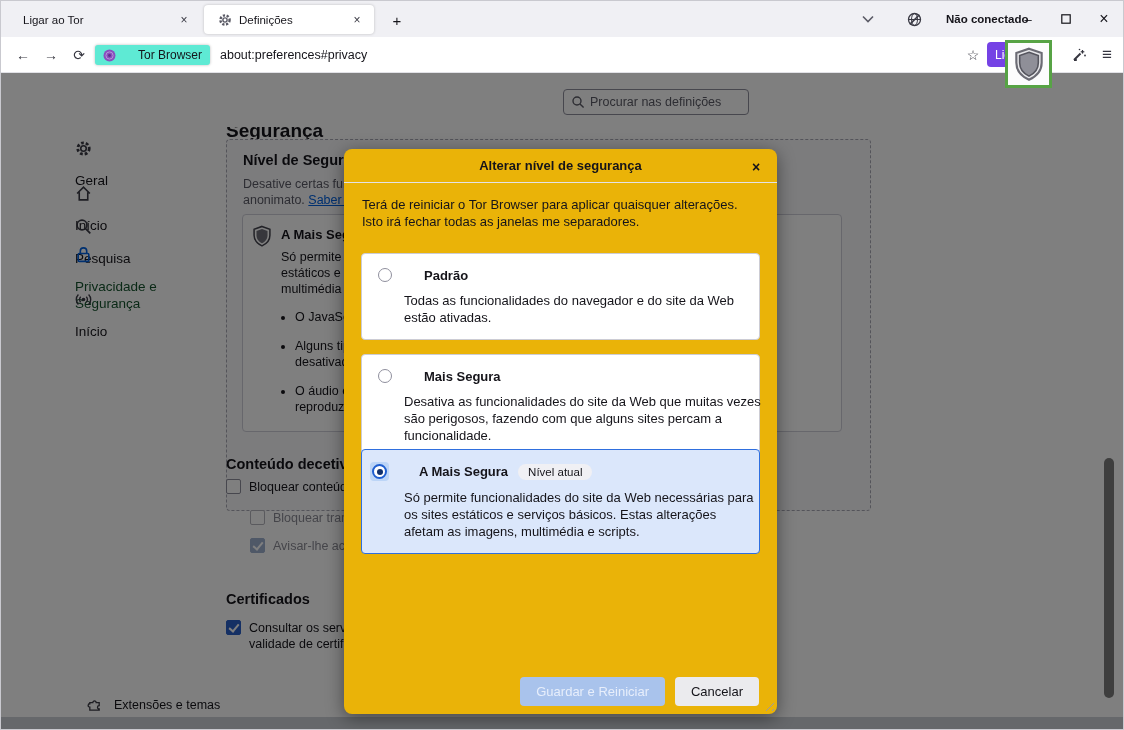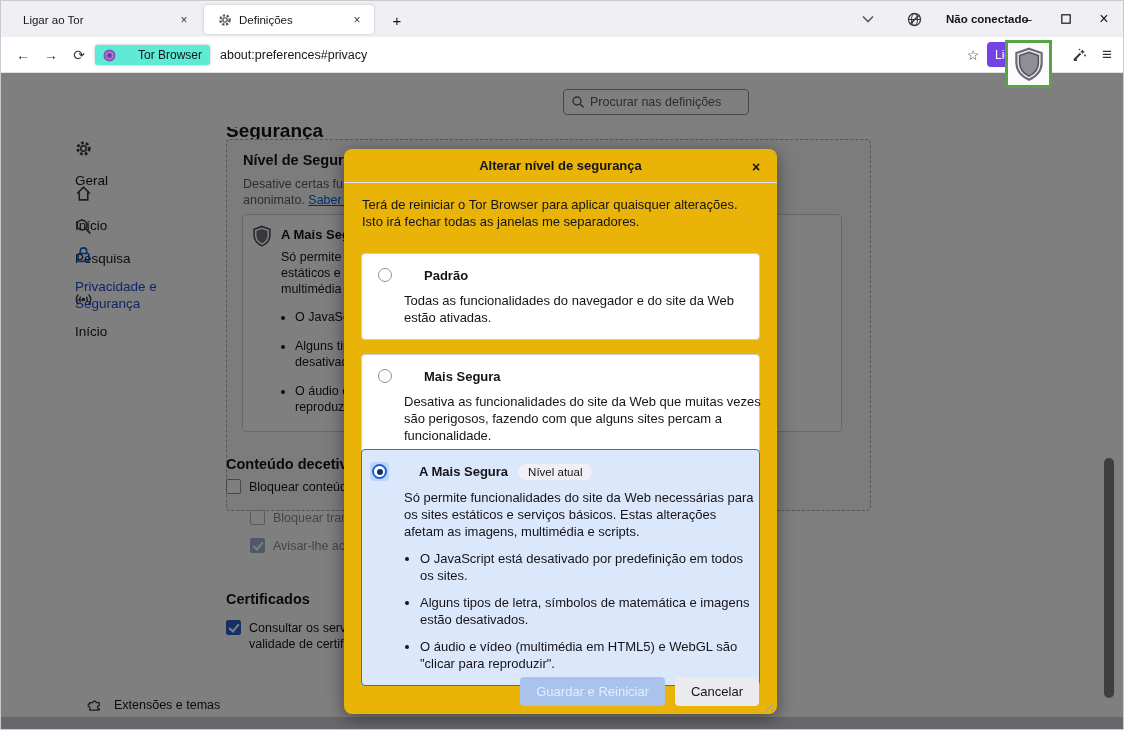--- a/index.html
+++ b/index.html
@@ -37,21 +37,21 @@
   .content { position:absolute; left:0; top:72px; width:1124px; height:658px; background:#fff; overflow:hidden; }
   .dim { position:absolute; inset:0; background:rgba(0,0,0,.5); z-index:10; pointer-events:none; }
 
   .search-box { position:absolute; left:562px; top:16px; width:186px; height:26px; border:1px solid #8f8f9d; border-radius:4px; background:#fff; }
   .search-box input { position:absolute; left:26px; top:0; width:155px; height:24px; border:none; outline:none; font-size:12.5px; color:#5b5b66; font-family:"Liberation Sans",sans-serif; background:transparent; }
   .search-box input::placeholder { color:#5b5b66; opacity:1; }
   .search-lens { position:absolute; left:7px; top:5px; }
 
   .sidebar-item { position:absolute; left:74px; display:flex; gap:14px; align-items:flex-start; font-size:13.5px; color:#15141a; width:150px; line-height:17px;flex-direction:column; }
   .sidebar-item .sb-icon { flex:0 0 18px; display:flex; margin-top:-1px; }
-  .sidebar-item.selected { color:#1d4ed8; }
+  .sidebar-item.selected { color:#14532d; }
   .sidebar-footer { position:absolute; left:86px; top:624px; display:flex; gap:12px; align-items:center; font-size:12.5px; color:#15141a; }
 
   .page-heading-clip { position:absolute; left:225px; top:43px; height:17px; overflow:hidden; width:300px;margin-top:11px; }
   .page-heading-clip h1 { font-size:19px; font-weight:700; color:#15141a; margin-top:-7px; }
 
   .sec-panel { position:absolute; left:225px; top:66px; width:645px; height:372px; background:#f8f8fb; border:1px dashed #a9a9b4; border-radius:4px; }
   .sec-panel-title { position:absolute; left:16px; top:12px; font-size:14.5px; font-weight:700; color:#15141a; }
   .sec-panel-desc { position:absolute; left:16px; top:36px; font-size:12.5px; color:#5b5b66; line-height:16px; }
   .learn-more { color:#0061e0; text-decoration:underline; }
 
@@ -345,25 +345,20 @@
 
       <div class="opt-box selected" style="top:300px;">
         <div class="opt-title-row" style="margin-left:-6px;">
           <span class="radio-wrap focused">
               <span class="radio selected"></span>
             </span>
           <span class="opt-title">A Mais Segura</span>
           <span class="level-badge">Nível atual</span>
         </div>
         <div class="opt-desc" style="width:350px;">Só permite funcionalidades do site da Web necessárias para os sites estáticos e serviços básicos. Estas alterações afetam as imagens, multimédia e scripts.</div>
-        <ul class="opt-bullets" style="width:330px;">
-          <li>O JavaScript está desativado por predefinição em todos os sites.</li>
-          <li>Alguns tipos de letra, símbolos de matemática e imagens estão desativados.</li>
-          <li>O áudio e vídeo (multimédia em HTML5) e WebGL são "clicar para reproduzir".</li>
-        </ul>
       </div>
 
       <div class="dlg-footer">
         <button class="btn primary-disabled">Guardar e Reiniciar</button>
         <button class="btn secondary">Cancelar</button>
       </div>
       <div class="dlg-resize"></div>
     </div>
 
   </div>

